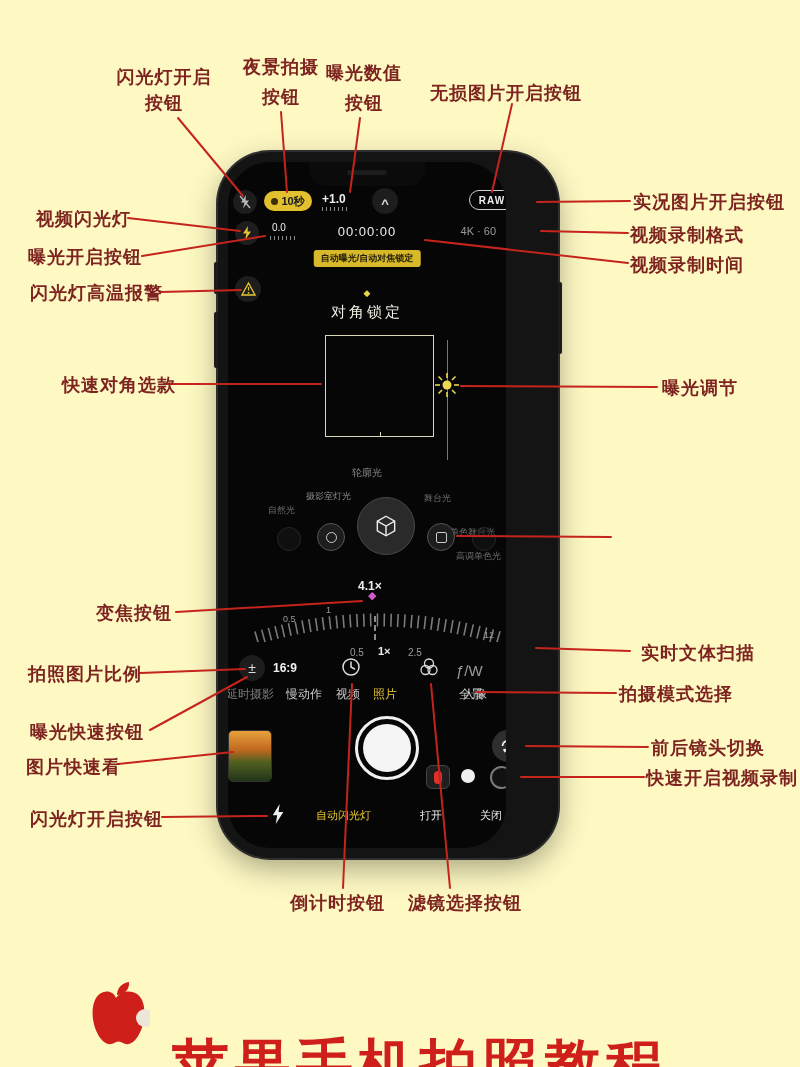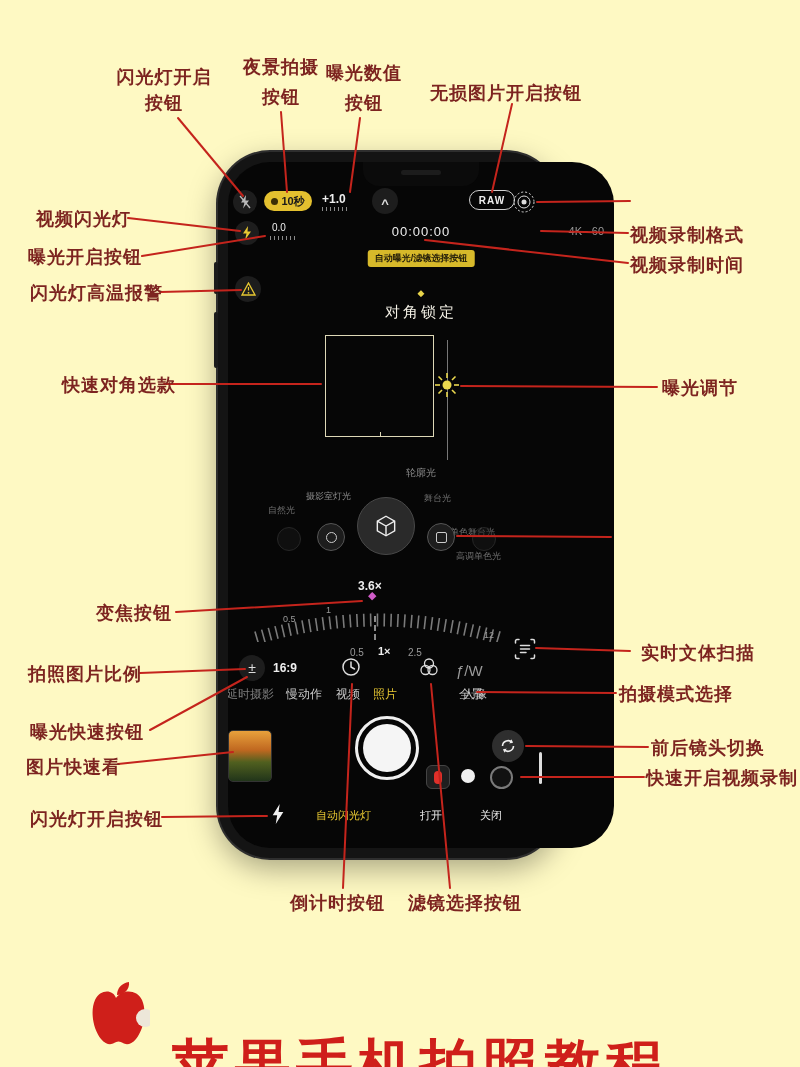--- a/index.html
+++ b/index.html
@@ -35,21 +35,21 @@
   .c22{left:30px;top:806px;}
   .c23{left:290px;top:890px;}
   .c24{left:408px;top:890px;}
   
   .phone{position:absolute;left:218px;top:152px;width:340px;height:706px;background:#141414;
          border-radius:52px;box-shadow:0 0 0 2px #2e2e2e,0 10px 30px rgba(0,0,0,.35);z-index:10;}
   .sidebtn{position:absolute;background:#1b1b1b;border-radius:2px;}
   .sb1{left:-4px;top:110px;width:4px;height:32px;}
   .sb2{left:-4px;top:160px;width:4px;height:56px;}
   .sb3{right:-4px;top:130px;width:4px;height:72px;}
-  .screen{position:absolute;left:10px;top:10px;width:386px;height:686px;background:#060606;
+  .screen{position:absolute;left:10px;top:10px;width:278px;height:686px;background:#060606;
           border-radius:42px;overflow:hidden;}
   .notch{position:absolute;left:50%;top:0;transform:translateX(-50%);width:116px;height:24px;
          background:#0b0b0b;border-radius:0 0 16px 16px;}
   .notch::after{content:"";position:absolute;left:50%;top:8px;transform:translateX(-50%);
          width:40px;height:5px;border-radius:3px;background:#1c1c1c;}
   .circ{border-radius:50%;background:#1d1d1d;display:flex;align-items:center;justify-content:center;}
   .pill-timer{left:36px;top:29px;width:48px;height:20px;background:#e3c02f;border-radius:10px;
          color:#1a1a1a;font-size:11px;font-weight:bold;display:flex;align-items:center;justify-content:center;gap:3px;}
   .pill-timer i{width:7px;height:7px;border-radius:50%;background:#3a2f06;display:inline-block;}
   .txt-w{color:#eee;} .txt-g{color:#9a9a9a;} .txt-y{color:#e8c832;}
@@ -121,20 +121,21 @@
     </g>
   </svg>
 
   <div class="callout c1">闪光灯开启
 按钮</div>
   <div class="callout c2">夜景拍摄
 按钮</div>
   <div class="callout c3">曝光数值
 按钮</div>
   <div class="callout c4">无损图片开启按钮</div>
+  <div class="callout c5">实况图片开启按钮</div>
   <div class="callout c6">视频录制格式</div>
   <div class="callout c7">视频录制时间</div>
   <div class="callout c8">视频闪光灯</div>
   <div class="callout c9">曝光开启按钮</div>
   <div class="callout c10">闪光灯高温报警</div>
   <div class="callout c11">快速对角选款</div>
   <div class="callout c12">曝光调节</div>
   <div class="callout c14">变焦按钮</div>
   <div class="callout c15">实时文体扫描</div>
   <div class="callout c16">拍照图片比例</div>
@@ -184,21 +185,21 @@
       <div class="abs circ" style="left:7px;top:59px;width:24px;height:24px;">
         <svg width="12" height="15">
           <path d="M7 0 L2 7.5 H5.5 L4 14 L10 5.5 H6.5 Z" fill="#e8c832"></path>
         </svg>
       </div>
       <div class="abs txt-w" style="left:44px;top:60px;font-size:10px;">0.0</div>
       <div class="abs ruler" style="left:42px;top:74px;width:26px;"></div>
       <div class="abs txt-w" style="left:0;top:62px;width:100%;text-align:center;font-size:13px;letter-spacing:1px;">00:00:00</div>
       <div class="abs txt-g" style="right:10px;top:63px;font-size:11px;">4K · 60</div>
 
-      <div class="abs badge">自动曝光/滤镜选择按钮</div>
+      <div class="abs badge">自动曝光/自动对焦锁定</div>
 
       <div class="abs circ" style="left:7px;top:114px;width:26px;height:26px;">
         <svg width="15" height="14">
           <path d="M7.5 1 L14 13 H1 Z" stroke="#e8c832" fill="none" stroke-width="1.3"></path>
           <line x1="7.5" y1="5" x2="7.5" y2="8.5" stroke="#e8c832" stroke-width="1.2"></line>
           <circle cx="7.5" cy="10.8" r="0.9" fill="#e8c832"></circle>
         </svg>
       </div>
 
       <div class="abs diamond" style="top:126px;">◆</div>
@@ -237,21 +238,21 @@
         <svg width="26" height="26" viewBox="0 0 24 24">
           <path d="M12 3 L20 7.5 L20 16.5 L12 21 L4 16.5 L4 7.5 Z" stroke="#eee" fill="none" stroke-width="1.3"></path>
           <path d="M4 7.5 L12 12 L20 7.5 M12 12 L12 21" stroke="#eee" fill="none" stroke-width="1.3"></path>
         </svg>
       </div>
       <div class="abs circ" style="left:199px;top:361px;width:26px;height:26px;border:1px solid #555;">
         <span style="width:9px;height:9px;border:1.3px solid #ccc;border-radius:2px;display:block;"></span>
       </div>
       <div class="abs circ" style="left:244px;top:365px;width:22px;height:22px;opacity:.4;border:1px solid #555;"></div>
 
-      <div class="abs txt-w" style="left:130px;top:417px;font-size:12px;font-weight:bold;">3.6×</div>
+      <div class="abs txt-w" style="left:130px;top:417px;font-size:12px;font-weight:bold;">4.1×</div>
       <div class="abs" style="left:140px;top:427px;color:#d05cc8;font-size:11px;">◆</div>
       <svg class="dial-tick" style="left:20px;top:434px;" width="260" height="46">
         <path d="M8,42 Q130,6 252,42" stroke="#8f8f8f" stroke-width="13" fill="none" stroke-dasharray="1.6 5.2" opacity="0.85"></path>
       </svg>
       <div class="abs dash-v" style="left:146px;top:454px;height:24px;"></div>
       <div class="abs txt-g" style="left:55px;top:452px;font-size:9px;">0.5</div>
       <div class="abs txt-g" style="left:98px;top:443px;font-size:9px;">1</div>
       <div class="abs txt-g" style="left:256px;top:468px;font-size:9px;">12</div>
 
       <div class="abs txt-g" style="left:122px;top:485px;font-size:10px;">0.5</div>

